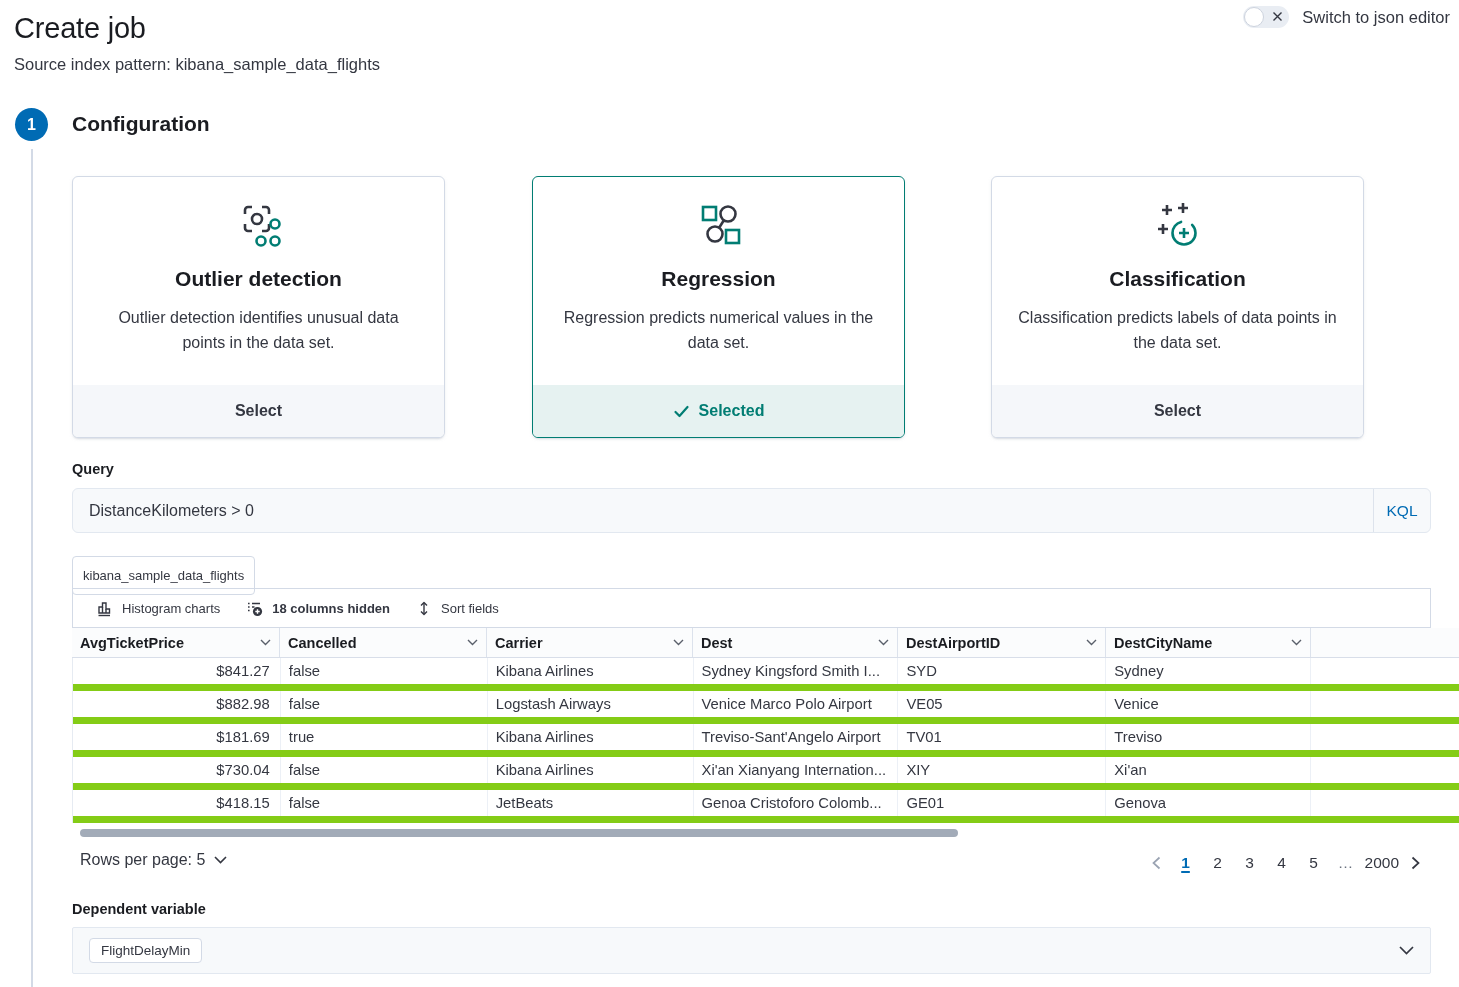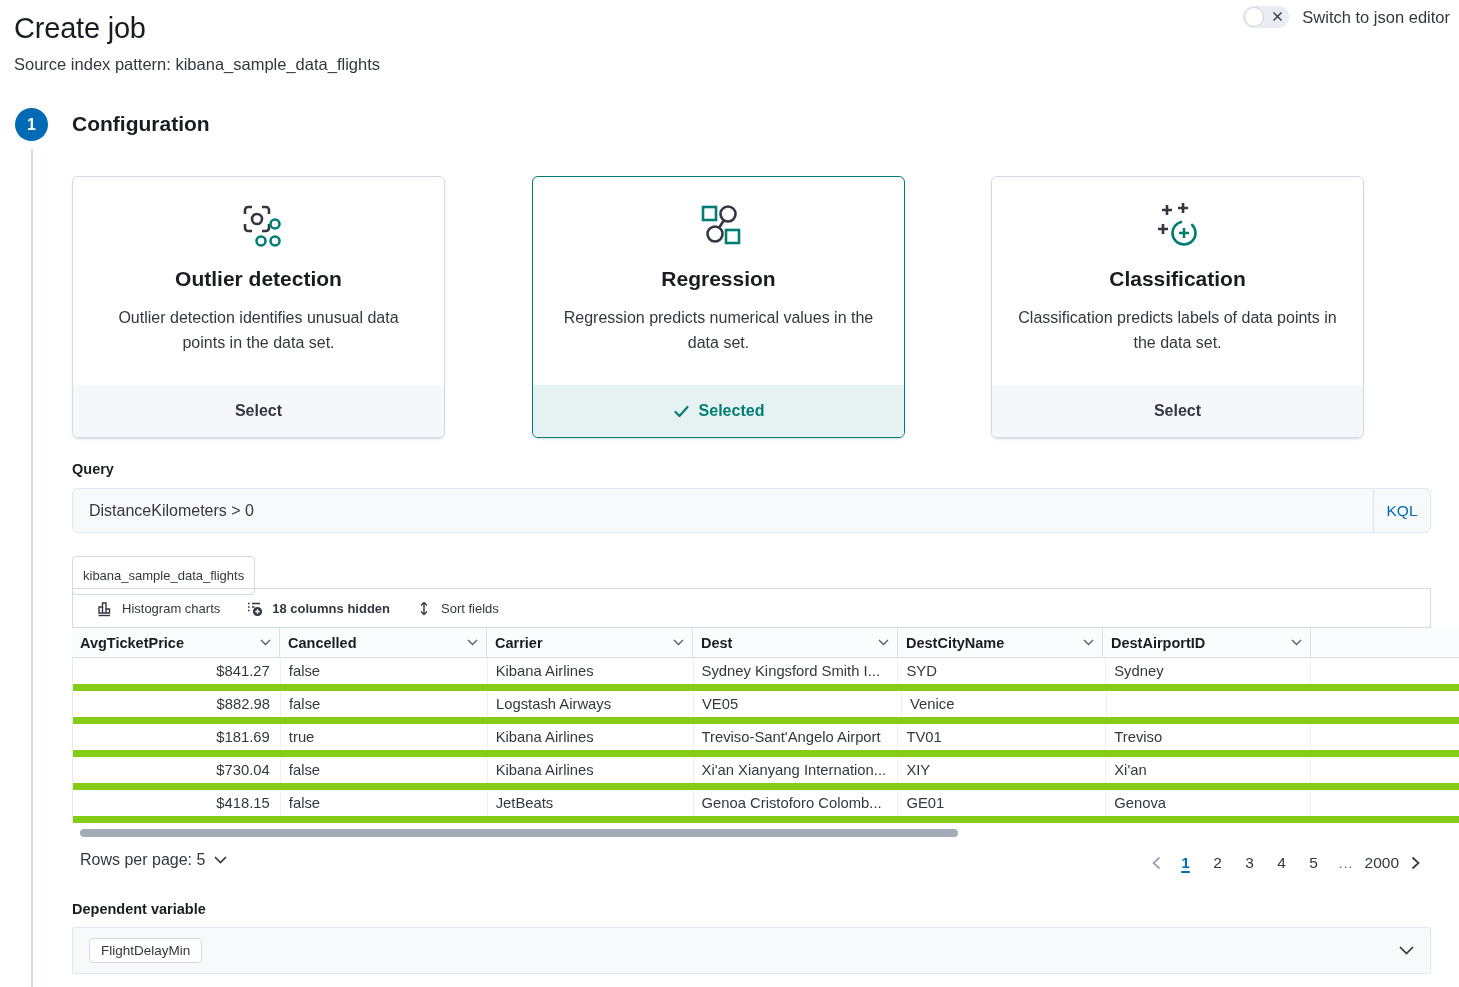--- a/index.html
+++ b/index.html
@@ -233,28 +233,28 @@
       <svg width="11" height="7" viewBox="0 0 11 7">
           <path d="M1 1 L5.5 5.5 L10 1" stroke="#5a606b" stroke-width="1.4" fill="none"></path>
         </svg>
     </div>
     <div class="hcell c3">
       <span>Dest</span>
       <svg width="11" height="7" viewBox="0 0 11 7">
           <path d="M1 1 L5.5 5.5 L10 1" stroke="#5a606b" stroke-width="1.4" fill="none"></path>
         </svg>
     </div>
+    <div class="hcell c4">
+      <span>DestAirportID</span>
+      <svg width="11" height="7" viewBox="0 0 11 7">
+          <path d="M1 1 L5.5 5.5 L10 1" stroke="#5a606b" stroke-width="1.4" fill="none"></path>
+        </svg>
+    </div>
     <div class="hcell c5">
       <span>DestCityName</span>
-      <svg width="11" height="7" viewBox="0 0 11 7">
-          <path d="M1 1 L5.5 5.5 L10 1" stroke="#5a606b" stroke-width="1.4" fill="none"></path>
-        </svg>
-    </div>
-    <div class="hcell c4">
-      <span>DestAirportID</span>
       <svg width="11" height="7" viewBox="0 0 11 7">
           <path d="M1 1 L5.5 5.5 L10 1" stroke="#5a606b" stroke-width="1.4" fill="none"></path>
         </svg>
     </div>
     <div class="hcell c6">
       <span>DestCountry</span>
     </div>
   </div>
 
   <div class="grid-rows">
@@ -264,20 +264,21 @@
       <div class="cell c2">Kibana Airlines</div>
       <div class="cell c3">Sydney Kingsford Smith I...</div>
       <div class="cell c4">SYD</div>
       <div class="cell c5">Sydney</div>
       <div class="cell c6">AU</div>
     </div>
     <div class="grow">
       <div class="cell c0 num">$882.98</div>
       <div class="cell c1">false</div>
       <div class="cell c2">Logstash Airways</div>
+      <div class="cell c3">Venice Marco Polo Airport</div>
       <div class="cell c4">VE05</div>
       <div class="cell c5">Venice</div>
       <div class="cell c6">IT</div>
     </div>
     <div class="grow">
       <div class="cell c0 num">$181.69</div>
       <div class="cell c1">true</div>
       <div class="cell c2">Kibana Airlines</div>
       <div class="cell c3">Treviso-Sant'Angelo Airport</div>
       <div class="cell c4">TV01</div>

